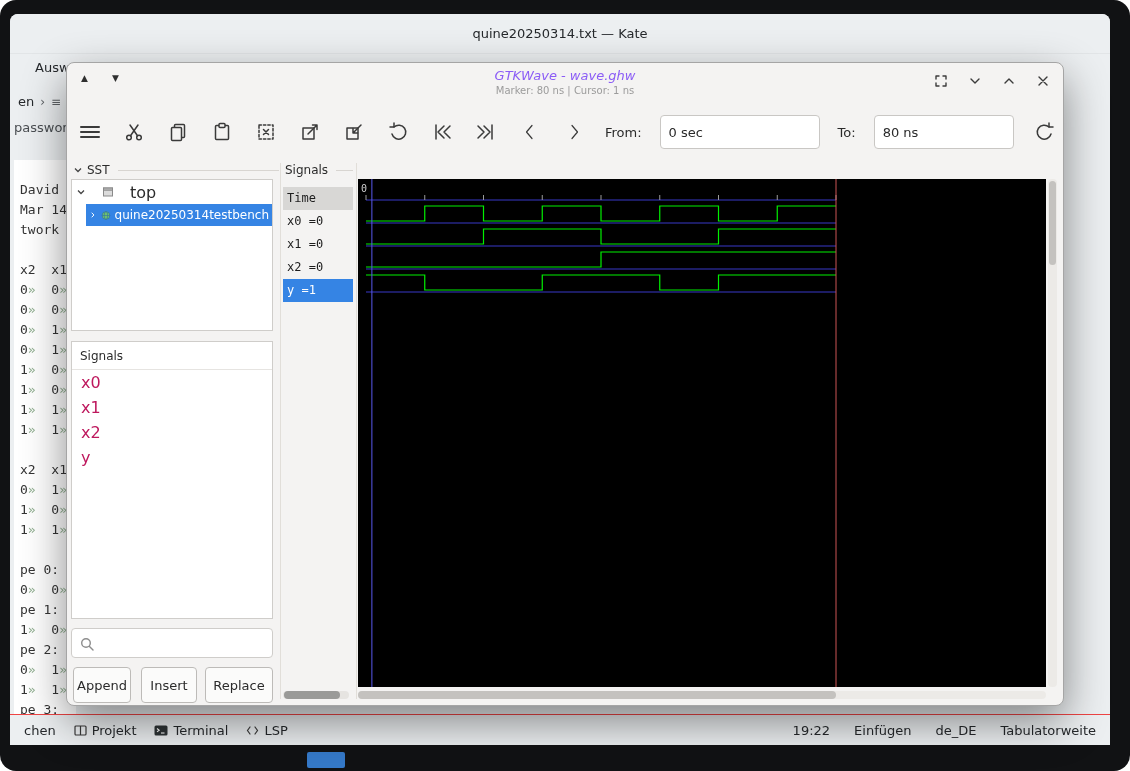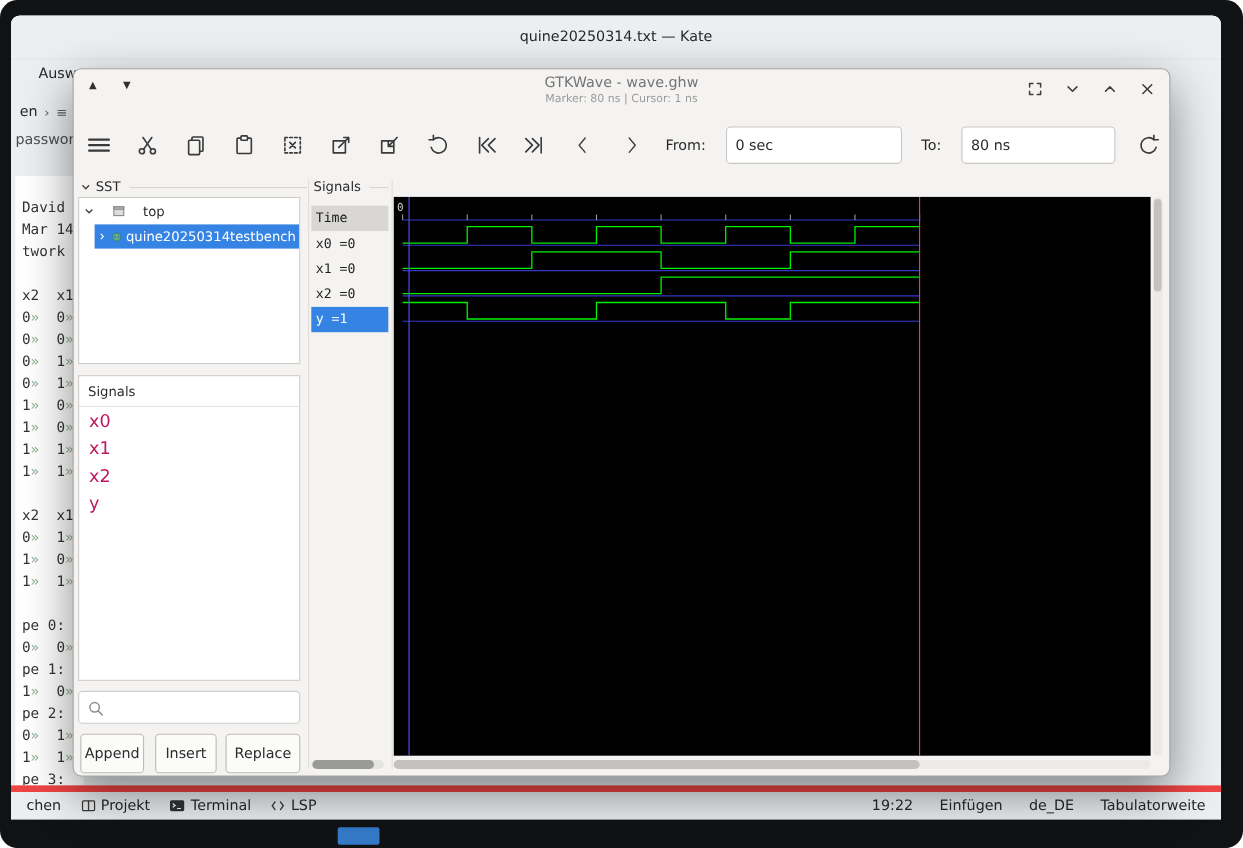--- a/index.html
+++ b/index.html
@@ -13,34 +13,34 @@
   .kate{position:absolute;left:10px;top:14px;width:1100px;height:731px;background:#eceff1;border-radius:8px 8px 0 0;overflow:hidden;}
   .kate-titlebar{position:absolute;left:0;top:0;width:100%;height:40px;background:#eceff1;border-bottom:1px solid #e2e5e7;
     display:flex;align-items:center;justify-content:center;font-size:13px;color:#26292c;}
   .kate-menu-frag{position:absolute;left:25px;top:46px;font-size:13px;color:#26292c;}
   .kate-srow{position:absolute;left:8px;top:80px;display:flex;gap:6px;align-items:center;font-size:13px;color:#26292c;}
   .kate-srow .glyph{color:#5d6165;font-size:12px;}
   .kate-srow2{position:absolute;left:4px;top:106px;font-size:13px;color:#4a4e52;white-space:nowrap;}
   .kate-editor{position:absolute;left:4px;top:146px;width:62px;height:554px;background:#ffffff;overflow:hidden;padding:20px 0 0 6px;}
   .ed-line{height:20px;line-height:20px;font-family:"DejaVu Sans Mono",monospace;font-size:13px;color:#343434;white-space:pre;}
   .ed-line .tm{color:#8fae8f;}
-  .kate-statusbar{position:absolute;left:0;right:0;top:700px;height:31px;background:#eceff1;border-top:6px solid #ef4444;
+  .kate-statusbar{position:absolute;left:0;right:0;top:700px;height:31px;background:#eceff1;border-top:1px solid #ef4444;
     display:flex;align-items:center;padding:0 14px;gap:18px;font-size:13px;color:#26292c;}
   .sb-item{display:flex;align-items:center;gap:5px;}
   .sb-spacer{flex:1;}
   .sb-right{display:flex;gap:24px;}
   .taskbar-chip{position:absolute;left:307px;top:752px;width:38px;height:16px;background:#3579c8;border-radius:2px;}
 
   
   .gtkwave{position:absolute;left:66px;top:62px;width:998px;height:644px;background:#f4f3f2;border:1px solid #a5a5a5;
     border-radius:8px;box-shadow:0 16px 44px rgba(0,0,0,0.45);overflow:hidden;}
 
   .gw-scroll-btns{position:absolute;left:14px;top:10px;display:flex;gap:24px;font-size:9px;color:#2f2f2f;}
   .gw-titles{position:absolute;left:0;right:0;top:5px;text-align:center;pointer-events:none;}
-  .gw-title{font-size:13px;color:#737373;}
+  .gw-title{font-size:13px;color:#8b5cf6;font-style:italic;}
   .gw-sub{font-size:10px;color:#9b9b9b;margin-top:2px;}
   .gw-winbtns{position:absolute;right:8px;top:6px;display:flex;gap:10px;}
   .wbtn{width:24px;height:24px;display:flex;align-items:center;justify-content:center;border-radius:4px;}
   .wbtn svg{stroke:#3c3c3c;fill:none;stroke-width:1.4;stroke-linecap:round;stroke-linejoin:round;}
 
   .gw-toolbar{position:absolute;left:0;top:44px;width:100%;height:50px;display:flex;align-items:center;padding:0 10px;gap:18px;}
   .tbtn{width:26px;height:30px;display:flex;align-items:center;justify-content:center;flex:none;}
   .tbtn svg{stroke:#3a3a3a;fill:none;stroke-width:1.5;stroke-linecap:round;stroke-linejoin:round;}
   .tbtn svg .fillbg{fill:#f4f3f2;}
   .gw-label{font-size:13px;color:#2a2a2a;flex:none;}
@@ -52,21 +52,21 @@
   .frame-head{position:absolute;display:flex;align-items:center;gap:4px;font-size:12px;color:#2b2b2b;}
   .frame-head .rule{flex:1;height:1px;background:#d8d5d1;margin-left:4px;}
   .sst-head{left:6px;top:100px;width:206px;}
   .sig-head{left:218px;top:100px;width:68px;}
   .waves-head{left:295px;top:100px;width:688px;}
 
   .vsep{position:absolute;top:100px;height:536px;width:1px;background:#e1ded9;}
   .vsep.s1{left:213px;} .vsep.s2{left:289px;}
 
   .tree-box{position:absolute;left:4px;top:116px;width:202px;height:152px;background:#fff;border:1px solid #cfcdca;overflow:hidden;}
-  .tree-row{height:24px;display:flex;align-items:center;gap:16px;padding:0 4px;font-size:12px;color:#2b2b2b;}
+  .tree-row{height:24px;display:flex;align-items:center;gap:16px;padding:0 4px;font-size:16px;color:#2b2b2b;}
   .tree-row.selected{margin-left:14px;background:#3584e4;color:#fff;height:22px;padding:0 3px;gap:4px;font-size:12px;
     white-space:nowrap;overflow:hidden;}
 
   .sig-frame{position:absolute;left:4px;top:278px;width:202px;height:278px;background:#fff;border:1px solid #cfcdca;overflow:hidden;}
   .sig-frame-title{padding:7px 8px 6px 8px;font-size:12px;color:#2b2b2b;border-bottom:1px solid #e6e4e1;}
   .sst-sig{height:25px;line-height:25px;padding-left:9px;font-size:16px;color:#be185d;}
 
   .search-box{position:absolute;left:4px;top:565px;width:202px;height:30px;background:#fff;border:1px solid #cfcdca;border-radius:4px;}
   .search-box svg{position:absolute;left:7px;top:7px;stroke:#8d8d8d;fill:none;stroke-width:1.4;stroke-linecap:round;}
   .search-input{position:absolute;left:26px;top:1px;width:170px;height:26px;border:none;outline:none;font-size:13px;background:transparent;}

